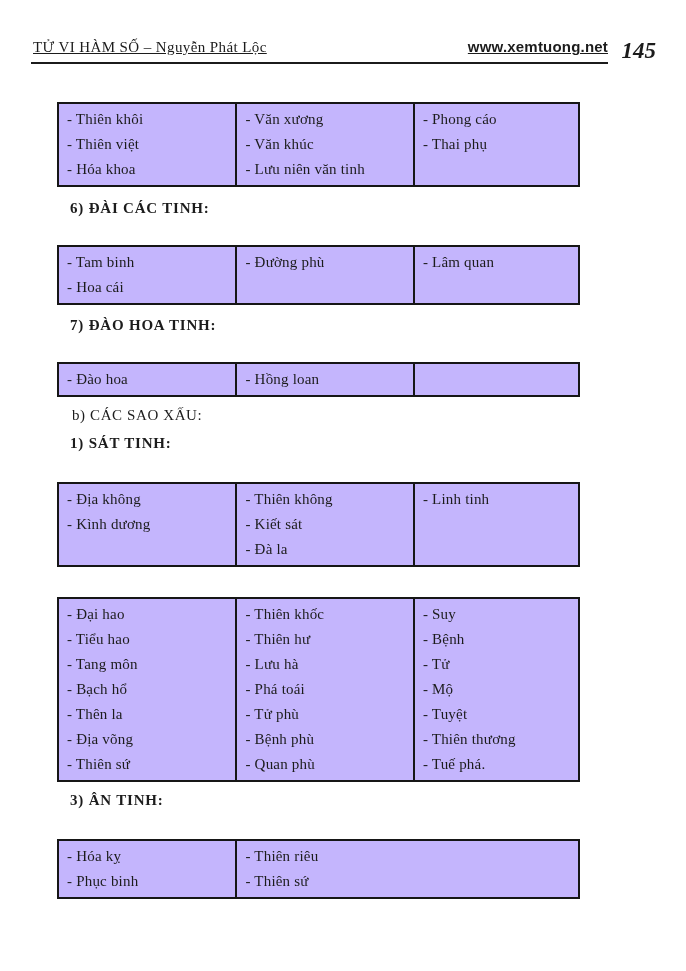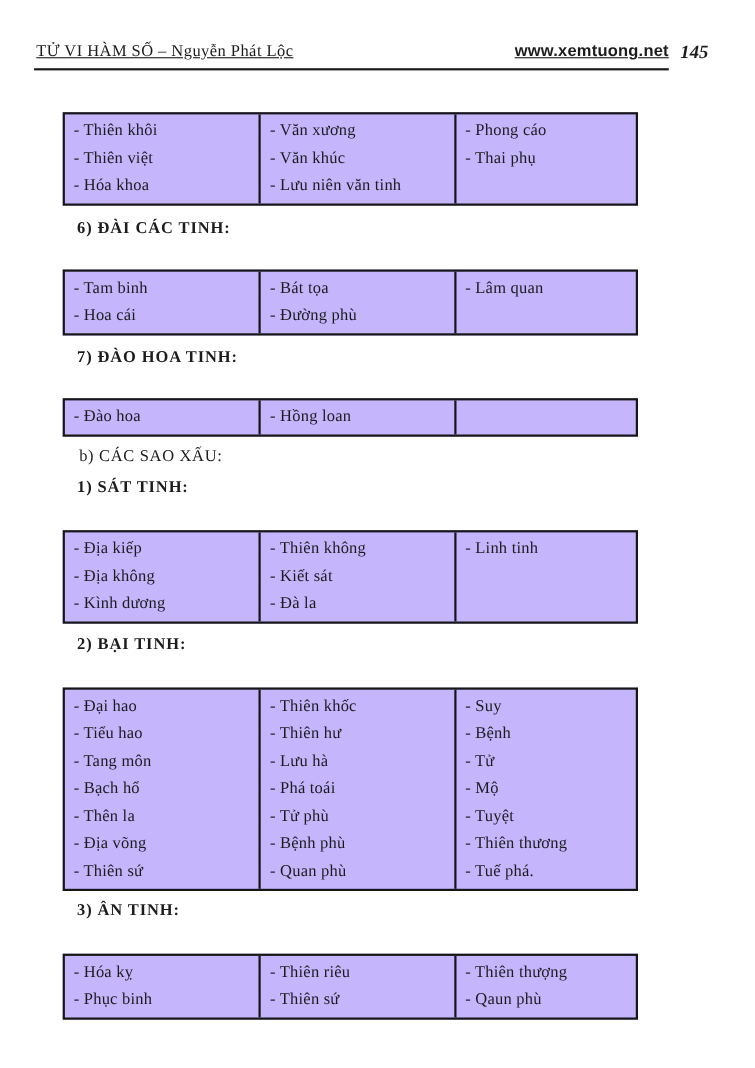--- a/index.html
+++ b/index.html
@@ -23,22 +23,22 @@
   }
   .header-title {
     font-size: 15px; letter-spacing: 0.4px; padding-left: 2px;
     white-space: nowrap;
   }
   .header-site {
     font-family: "Liberation Sans", sans-serif;
     font-weight: bold; font-size: 15px; letter-spacing: 0.2px;
   }
   .header-page {
-    position: absolute; right: 42px; top: 38px;
-    font-weight: bold; font-style: italic; font-size: 17px;
+    position: absolute; right: 30px; top: 38px;
+    font-weight: bold; font-style: italic; font-size: 23px;
   }
 
   
   .content { margin-left: 57px; width: 523px; }
 
   .tbl {
     border: 2px solid #161616;
     display: flex; align-items: stretch;
     background: #c4b5fd;
   }
@@ -107,21 +107,20 @@
       </div>
 
     <div class="heading" id="h-6">6) ĐÀI CÁC TINH:</div>
 
     <div class="tbl" id="tbl-2">
         <div class="col">
           <div class="line">- Tam binh</div>
           <div class="line">- Hoa cái</div>
         </div>
         <div class="col">
-          <div class="line">- Bát tọa</div>
           <div class="line">- Đường phù</div>
         </div>
         <div class="col">
           <div class="line">- Lâm quan</div>
         </div>
       </div>
 
     <div class="heading" id="h-7">7) ĐÀO HOA TINH:</div>
 
     <div class="tbl" id="tbl-3">
@@ -133,35 +132,33 @@
         </div>
         <div class="col"></div>
       </div>
 
     <div class="subheading" id="h-b">b) CÁC SAO XẤU:</div>
 
     <div class="heading" id="h-1">1) SÁT TINH:</div>
 
     <div class="tbl" id="tbl-4">
         <div class="col">
-          <div class="line">- Địa kiếp</div>
           <div class="line">- Địa không</div>
           <div class="line">- Kình dương</div>
         </div>
         <div class="col">
           <div class="line">- Thiên không</div>
           <div class="line">- Kiết sát</div>
           <div class="line">- Đà la</div>
         </div>
         <div class="col">
           <div class="line">- Linh tinh</div>
         </div>
       </div>
 
-    <div class="heading" id="h-2">2) BẠI TINH:</div>
 
     <div class="tbl" id="tbl-5">
         <div class="col">
           <div class="line">- Đại hao</div>
           <div class="line">- Tiểu hao</div>
           <div class="line">- Tang môn</div>
           <div class="line">- Bạch hổ</div>
           <div class="line">- Thên la</div>
           <div class="line">- Địa võng</div>
           <div class="line">- Thiên sứ</div>
@@ -190,20 +187,16 @@
 
     <div class="tbl" id="tbl-6">
         <div class="col">
           <div class="line">- Hóa kỵ</div>
           <div class="line">- Phục binh</div>
         </div>
         <div class="col">
           <div class="line">- Thiên riêu</div>
           <div class="line">- Thiên sứ</div>
         </div>
-        <div class="col">
-          <div class="line">- Thiên thượng</div>
-          <div class="line">- Qaun phù</div>
-        </div>
       </div>
 
   </div>
 </div>
 
 </body></html>

